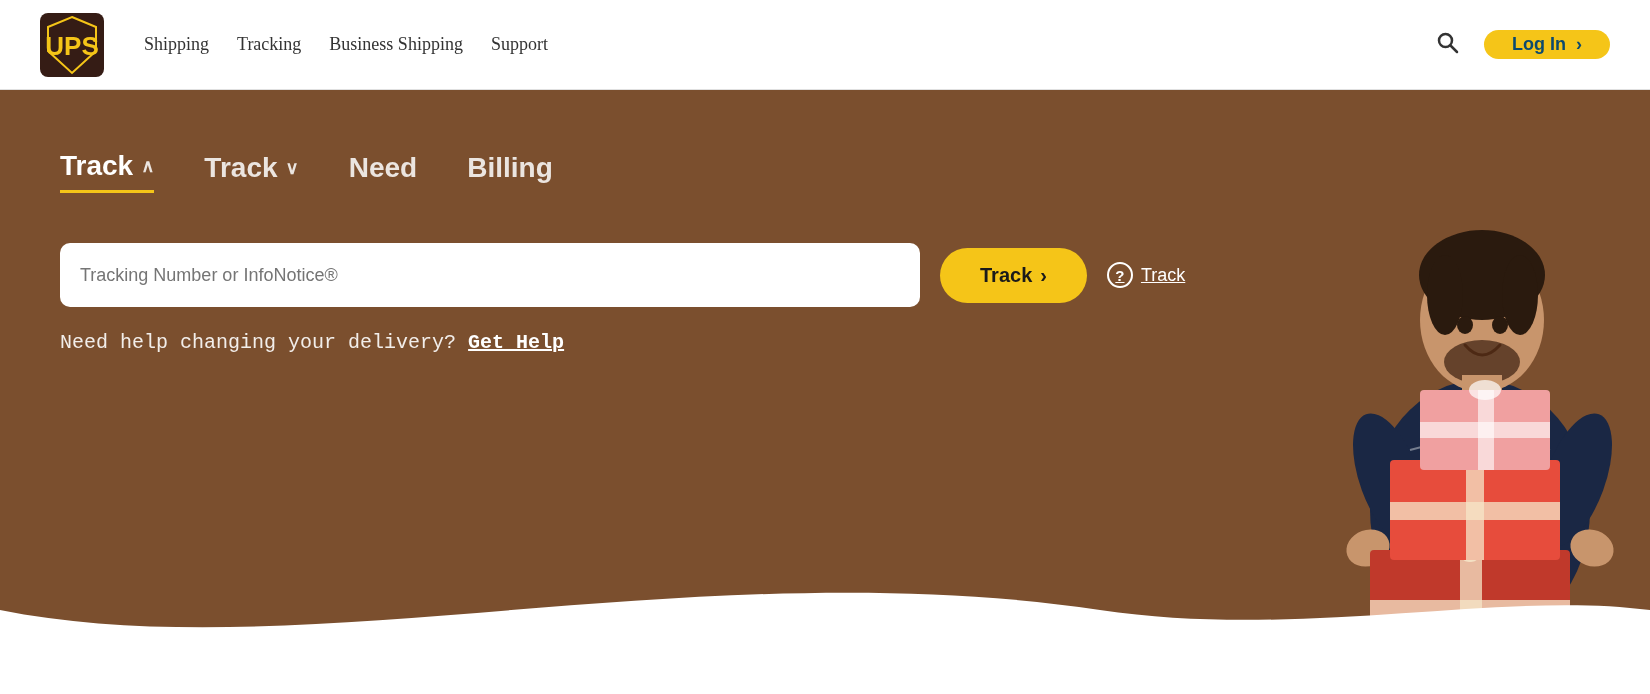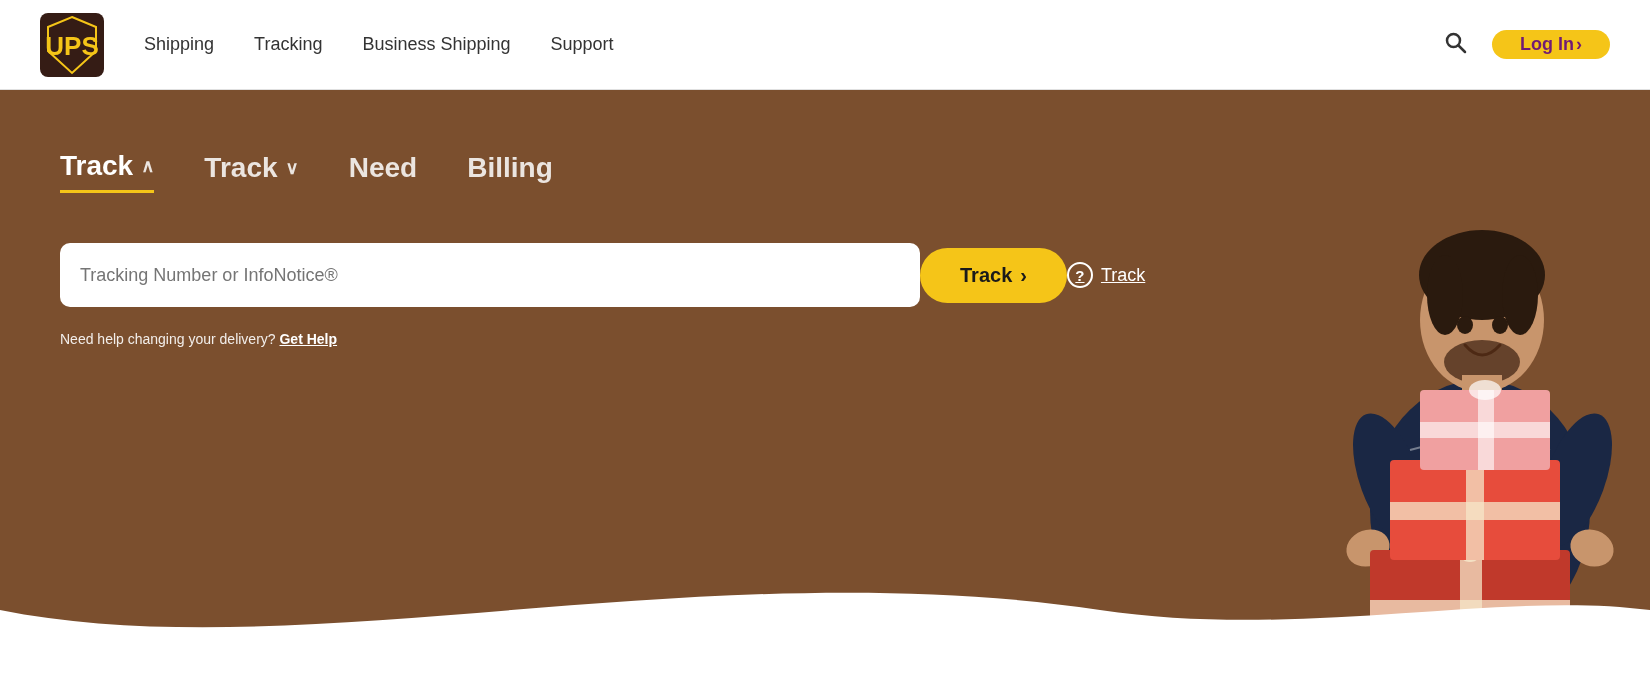--- a/index.html
+++ b/index.html
@@ -18,22 +18,23 @@
     }
     .logo {
       width: 64px;
       height: 64px;
       margin-right: 40px;
       flex-shrink: 0;
       text-align: center;
     }
     .nav {
       display: flex;
-      gap: 40px;
+      gap: 28px;
       flex: 1;
+      font-family: Liberation Serif, serif;
     }
     .nav-item {
       font-size: 18px;
       color: #333;
       cursor: pointer;
       font-weight: 500;
       text-decoration: none;
     }
     .header-right {
       display: flex;
@@ -49,24 +50,24 @@
       padding: 5px;
     }
     .login-btn {
       background: #f5c518;
       border: none;
       border-radius: 30px;
       padding: 4px 28px;
       font-size: 18px;
       font-weight: 700;
       cursor: pointer;
-      color: #701a75;
-      display: flex;
-      align-items: center;
-      gap: 2px;
+      color: #0c4a6e;
+      display: flex;
+      align-items: center;
+      gap: 10px;
     }
 
     
     .hero {
       background: #7b4f2e;
       position: relative;
       min-height: 560px;
       overflow: hidden;
     }
     .hero-inner {
@@ -97,20 +98,21 @@
     }
     .tab-chevron {
       font-size: 18px;
       color: rgba(255,255,255,0.85);
     }
 
     
     .tracking-form {
       display: flex;
       align-items: center;
+      gap: 20px;
       margin-bottom: 24px;
     }
     .tracking-input {
       width: 860px;
       height: 64px;
       border-radius: 10px;
       border: none;
       padding: 0 20px;
       font-size: 18px;
       color: #888;
@@ -147,22 +149,23 @@
       display: flex;
       align-items: center;
       justify-content: center;
       font-size: 15px;
       font-weight: 700;
       flex-shrink: 0;
     }
 
     
     .delivery-help {
-      font-size: 14px;
+      font-size: 20px;
       color: rgba(255,255,255,0.9);
+      font-family: Liberation Mono, monospace;
     }
     .delivery-help a {
       color: #fff;
       font-weight: 600;
       text-decoration: underline;
       cursor: pointer;
     }
 
     
     .wave-bottom {

